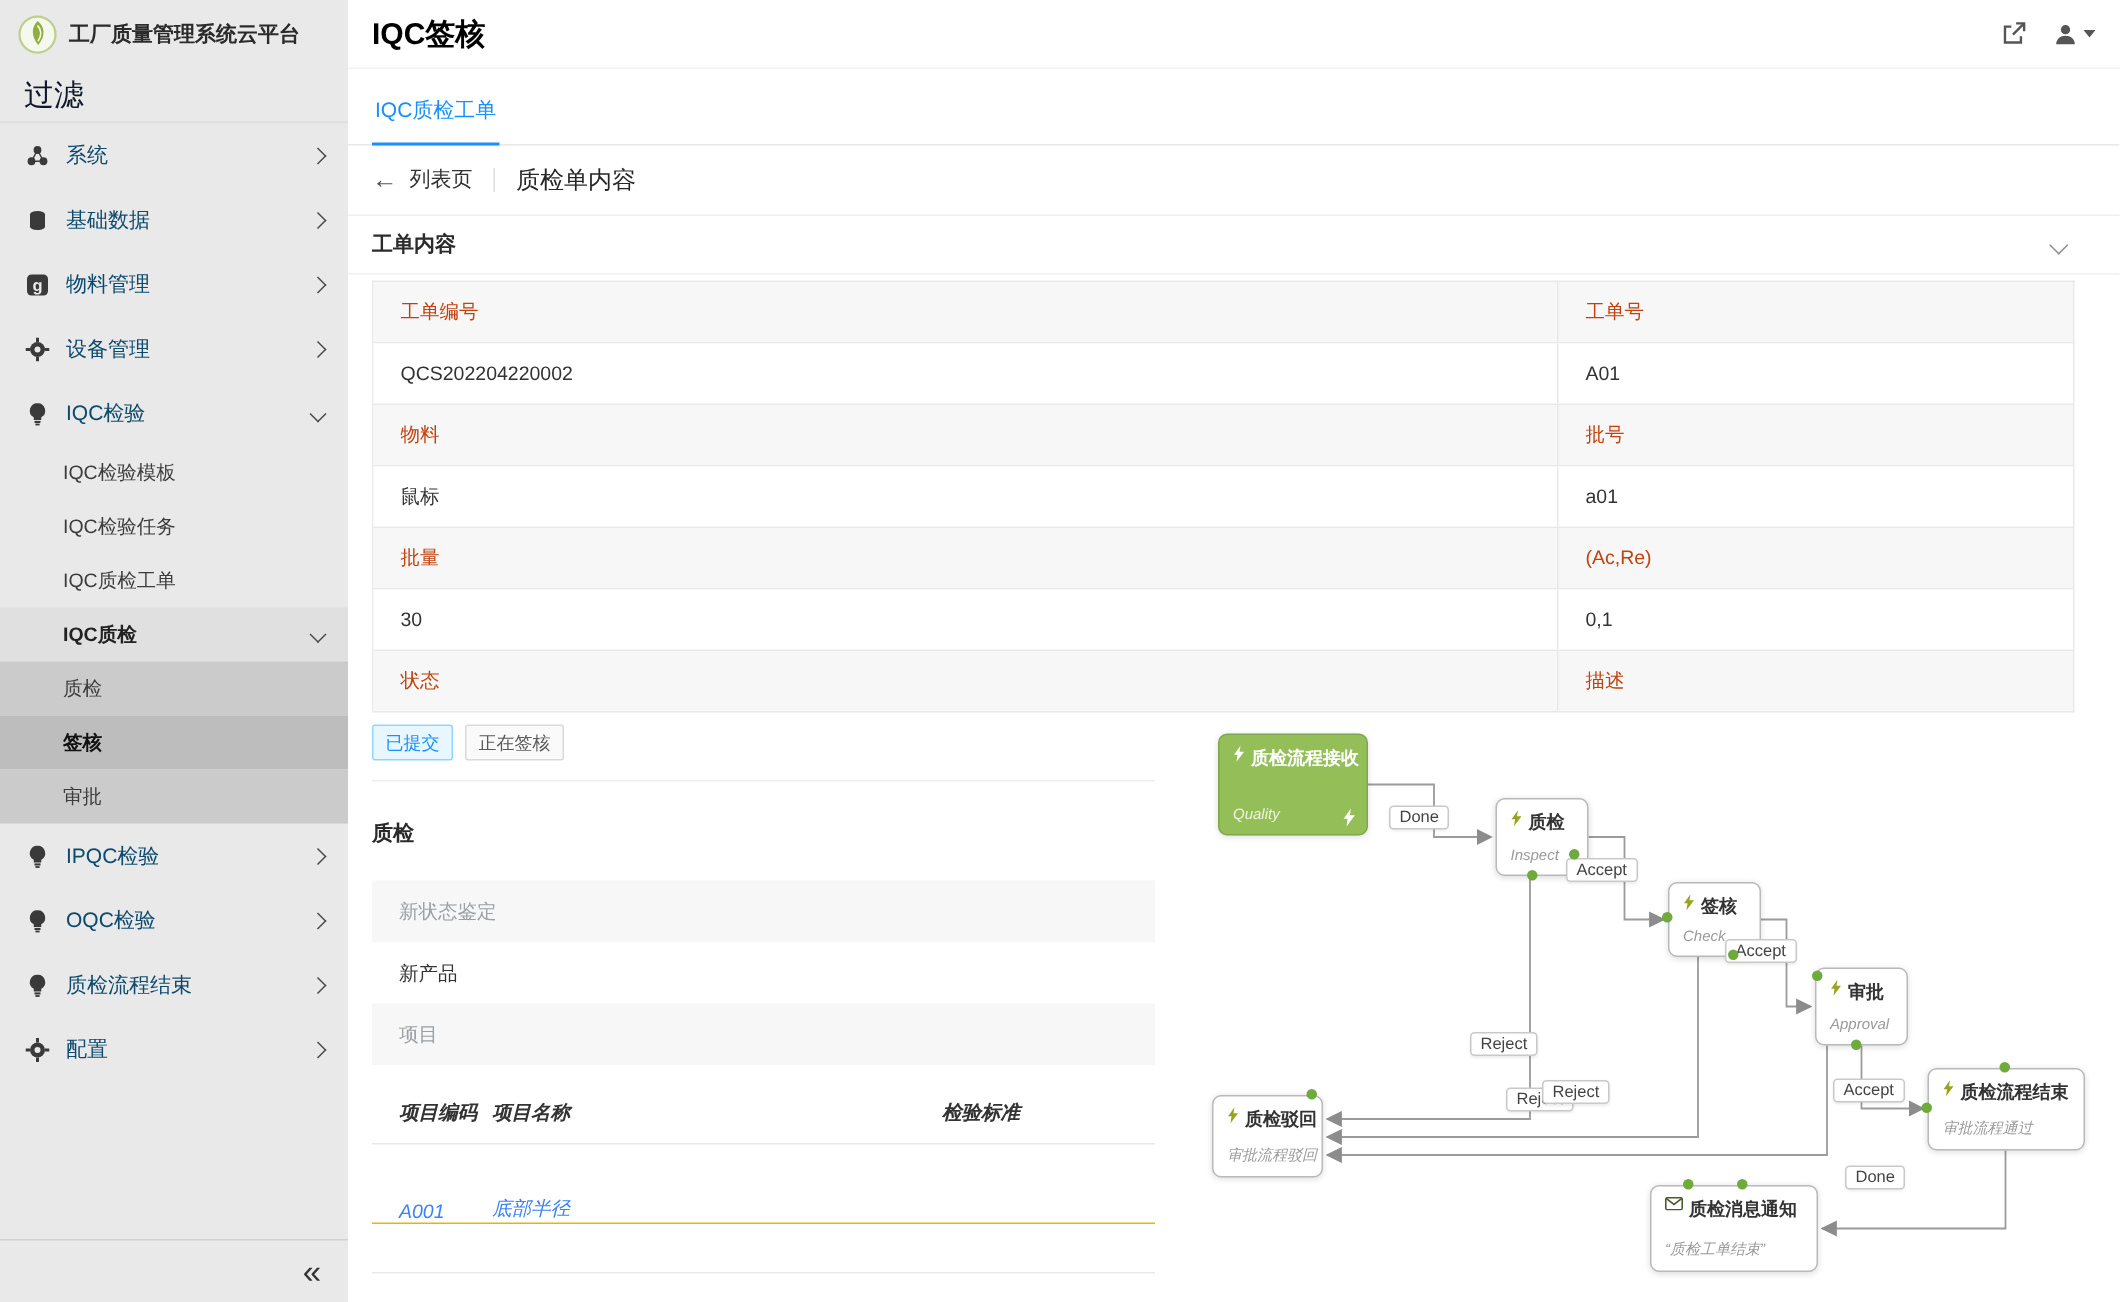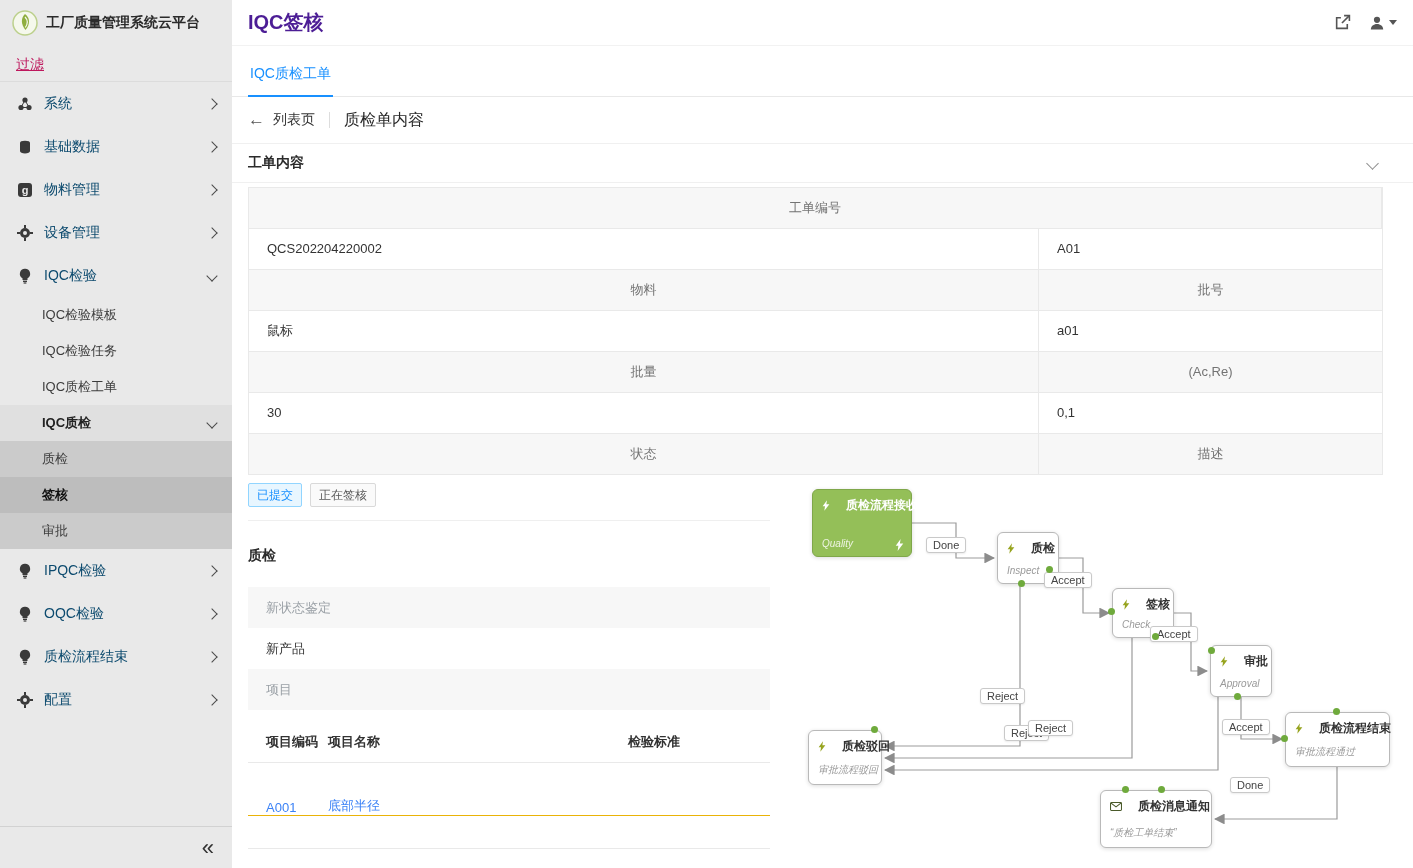--- a/index.html
+++ b/index.html
@@ -4,22 +4,22 @@
 <style>
   * { box-sizing: border-box; margin: 0; padding: 0; }
   html,body { width:1413px; height:868px; overflow:hidden; background:#fff;
     font-family:"Liberation Sans","DejaVu Sans",sans-serif; color:#333; }
 
   
   .sidebar { position:absolute; left:0; top:0; width:232px; height:868px;
     background:#e9e9e9; z-index:10; }
   .side-header { height:46px; display:flex; align-items:center; gap:8px; padding:0 12px; }
   .brand { font-size:14px; font-weight:bold; color:#2b2b2b; white-space:nowrap; }
-  .filter-row { height:36px; line-height:36px; padding:0 16px; color:#be185d;
-    font-size:14px; border-bottom:1px solid #dcdcdc;text-decoration:underline; }
+  .filter-row { height:36px; line-height:36px; padding:0 16px; color:#0f172a;
+    font-size:20px; border-bottom:1px solid #dcdcdc; }
   .menu-item { height:43px; display:flex; align-items:center; gap:10px;
     padding:0 16px; font-size:14px; color:#0c4a6e; cursor:pointer; }
   .menu-item .micon { width:18px; display:flex; justify-content:center; }
   .menu-item .micon svg { fill:#3a3a3a; }
   .sub-item { height:36px; line-height:36px; padding:0 16px 0 42px; font-size:13px;
     color:#3c3c3c; display:flex; align-items:center; cursor:pointer; }
   .sub-item.bold { font-weight:bold; color:#222; }
   .sub2 { background:#cbcbcb; }
   .sub2.selected { background:#bdbdbd; font-weight:bold; color:#111; }
   .chev { display:inline-block; width:8px; height:8px;
@@ -28,21 +28,21 @@
   .chev.down { transform:rotate(45deg); }
   .push { margin-left:auto; }
   .side-footer { position:absolute; bottom:0; left:0; width:232px; height:42px;
     border-top:1px solid #d2d2d2; display:flex; align-items:center;
     justify-content:flex-end; padding:0 18px; font-size:22px; color:#333; cursor:pointer; }
 
   
   .topbar { position:absolute; left:232px; top:0; width:1181px; height:46px;
     background:#fff; display:flex; align-items:center; padding:0 16px;
     border-bottom:1px solid #f2f2f2; z-index:5; }
-  .page-title { font-size:20px; font-weight:bold; color:#4c1d95; }
+  .page-title { font-size:20px; font-weight:bold; color:#000000; }
   .topbar-right { margin-left:auto; display:flex; align-items:center; gap:18px; }
   .icon-btn { display:flex; align-items:center; gap:4px; cursor:pointer; }
   .caret { width:0; height:0; border-left:4px solid transparent;
     border-right:4px solid transparent; border-top:5px solid #555; }
 
   
   .content { position:absolute; left:232px; top:46px; width:1181px; height:822px; background:#fff; }
   .tabbar { height:51px; border-bottom:1px solid #e8e8e8; padding:0 16px;
     display:flex; align-items:flex-end; }
   .tab { color:#1890ff; font-size:14px; padding:14px 2px 12px;
@@ -59,53 +59,53 @@
     border-bottom:1px solid #f0f0f0; }
   .section-title { font-size:14px; font-weight:bold; color:#2b2b2b; }
   .sec-chev { width:9px; height:9px; border-right:1.6px solid #8c8c8c;
     border-bottom:1.6px solid #8c8c8c; transform:rotate(45deg); cursor:pointer; }
 
   
   .order-table { margin:4px 30px 0 16px; border:1px solid #e9e9e9; border-bottom:none; }
   .trow { display:flex; height:41px; line-height:40px; border-bottom:1px solid #e9e9e9; font-size:13px; }
   .trow .cl { flex:1; padding:0 18px; border-right:1px solid #e9e9e9; overflow:hidden; }
   .trow .cr { width:343px; padding:0 18px; }
-  .trow.lab { background:#f7f7f7; color:#737373;text-align:center; }
+  .trow.lab { background:#f7f7f7; color:#c2410c; }
   .trow.val { background:#fff; color:#333; }
 
   .left-pane { width:522px; margin-left:16px; }
   .status-row { padding:8px 0 13px; border-bottom:1px solid #efefef; display:flex; gap:8px; }
   .tag { display:inline-block; font-size:12px; padding:2px 8px; border-radius:2px; line-height:18px; }
   .tag.blue { color:#1890ff; background:#e8f6ff; border:1px solid #91d5ff; }
   .tag.gray { color:#595959; background:#fafafa; border:1px solid #d9d9d9; }
 
   .qc-title { margin:26px 0 22px; font-size:14px; font-weight:bold; color:#2b2b2b; }
   .frow { height:41px; line-height:41px; padding:0 18px; font-size:13px; }
   .frow.lab { background:#f7f7f7; color:#9aa0a6; }
   .frow.val { background:#fff; color:#333; }
 
-  .itable { margin-top:12px; }
+  .itable { margin-top:12px;font-style:italic; }
   .ithead { display:flex; align-items:center; height:41px;
     border-bottom:1px solid #e9e9e9; font-size:13px; font-weight:bold; color:#333; }
   .itrow { display:flex; align-items:flex-end; height:53px;
     border-bottom:1px solid #eab308; font-size:13px; color:#3b82f6; }
   .ic1 { width:80px; padding-left:18px; }
   .ic2 { width:300px; }
   .ic3 { flex:1; }
   .itempty { height:33px; border-bottom:1px solid #e9e9e9; }
 
   
   .wf { position:absolute; left:780px; top:480px; width:633px; height:388px; z-index:20; }
   .wf-edges { position:absolute; left:0; top:0; }
   .edge { fill:none; stroke:#9b9b9b; stroke-width:1.2; }
   .wf-node { position:absolute; background:#fff; border:1px solid #b9b9b9;
     border-radius:6px; box-shadow:0 1px 4px rgba(0,0,0,.14); padding:7px 9px;
     display:flex; flex-direction:column; justify-content:space-between; cursor:pointer; }
   .wf-title { font-size:12px; font-weight:bold; color:#333; white-space:nowrap;
-    display:flex; align-items:center; gap:16px; }
+    display:flex; align-items:flex-start; gap:4px; }
   .wf-sub { font-size:10px; font-style:italic; color:#9a9a9a; white-space:nowrap; }
   .bolt { color:#97a41f; display:inline-flex; }
   .wf-start { background:#94bf58; border-color:#7fa74a; }
   .wf-start .wf-title { color:#fff; }
   .wf-start .bolt { color:#fff; }
   .wf-start .wf-sub { color:#eef4e2; }
   .corner-bolt { position:absolute; right:7px; bottom:5px; color:#fff; display:inline-flex; }
   .mail-icon { color:#4a5a2a; display:inline-flex; }
   .wf-label { position:absolute; background:#fff; border:1px solid #c9c9c9;
     border-radius:3px; padding:1px 6px; font-size:11px; color:#444;
@@ -307,20 +307,21 @@
   </div>
 
   <div class="section-head">
     <span class="section-title">工单内容</span>
     <span class="sec-chev"></span>
   </div>
 
   <div class="order-table">
     <div class="trow lab">
       <div class="cl">工单编号</div>
+      <div class="cr">工单号</div>
     </div>
     <div class="trow val">
       <div class="cl">QCS202204220002</div>
       <div class="cr">A01</div>
     </div>
     <div class="trow lab">
       <div class="cl">物料</div>
       <div class="cr">批号</div>
     </div>
     <div class="trow val">

